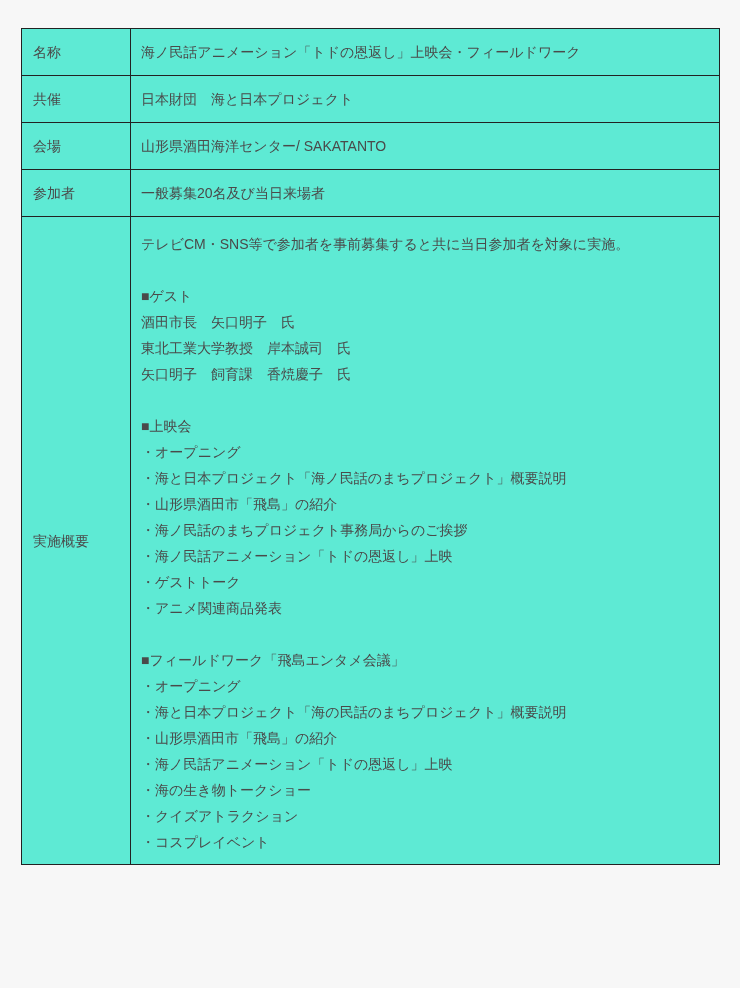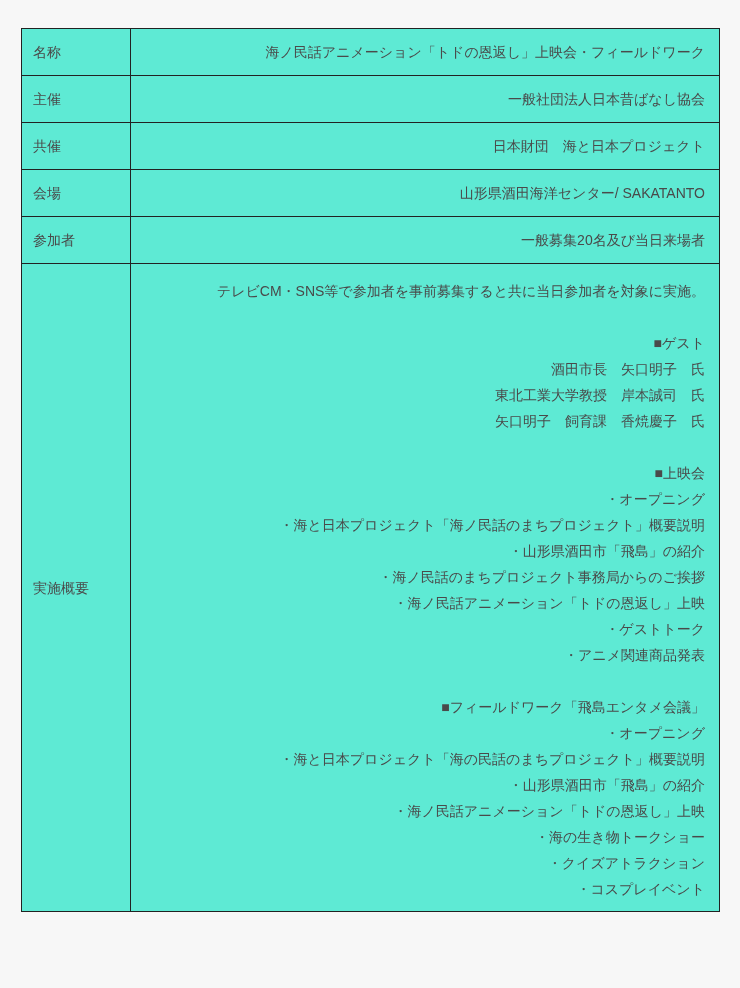--- a/index.html
+++ b/index.html
@@ -30,21 +30,20 @@
     word-break: break-all;
   }
   td.label {
     width: 91px;
     padding: 10px 6px 10px 11px;
     vertical-align: middle;
   }
   td.value {
     padding: 10px 14px 10px 10px;
     vertical-align: middle;
-    text-align: right;
   }
   tr.simple { height: 47px; }
   td.overview {
     padding: 14px 14px 9px 10px;
     vertical-align: top;
   }
   .line {
     min-height: 26px;
     line-height: 26px;
     white-space: pre-wrap;
@@ -52,24 +51,20 @@
 </style>
 </head>
 <body>
 
 <div class="table-wrap">
   <table class="info-table">
     <tbody>
       <tr class="simple">
         <td class="label">名称</td>
         <td class="value">海ノ民話アニメーション「トドの恩返し」上映会・フィールドワーク</td>
-      </tr>
-      <tr class="simple">
-        <td class="label">主催</td>
-        <td class="value">一般社団法人日本昔ばなし協会</td>
       </tr>
       <tr class="simple">
         <td class="label">共催</td>
         <td class="value">日本財団　海と日本プロジェクト</td>
       </tr>
       <tr class="simple">
         <td class="label">会場</td>
         <td class="value">山形県酒田海洋センター/ SAKATANTO</td>
       </tr>
       <tr class="simple">

